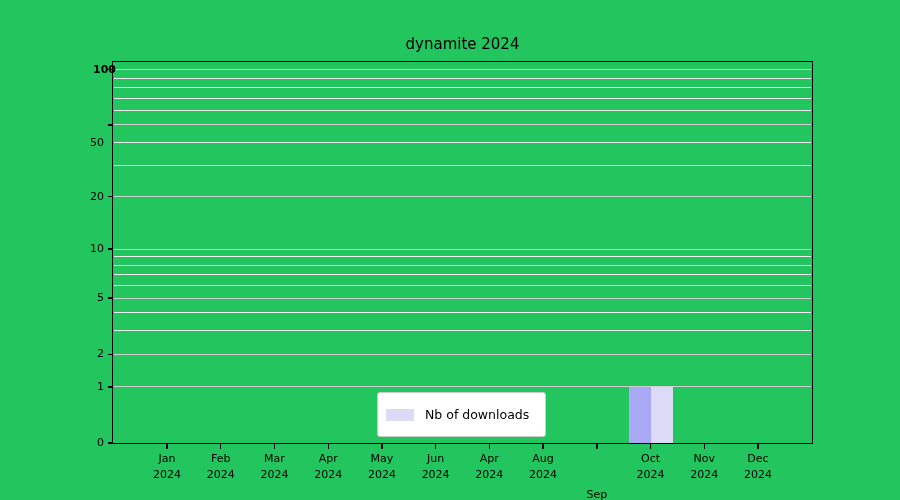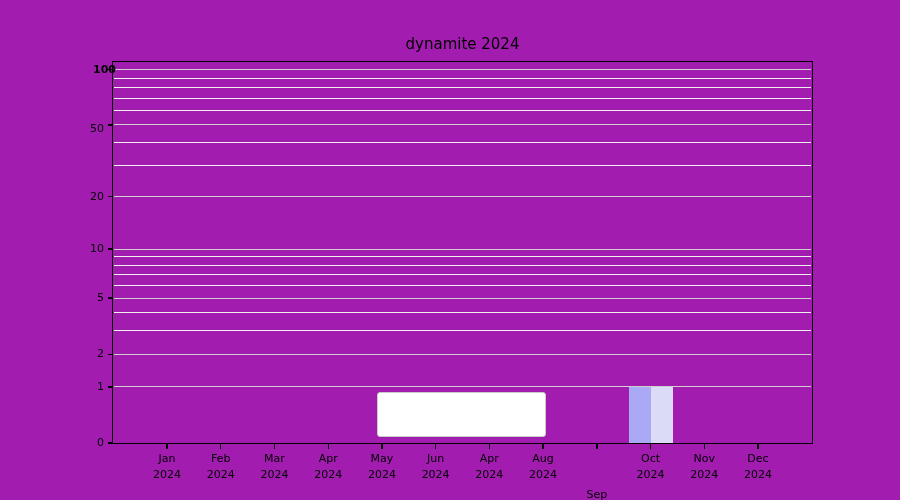--- a/index.html
+++ b/index.html
@@ -1,17 +1,17 @@
 <!DOCTYPE html>
 <html><head>
 <meta charset="utf-8">
 <style>
   html,body{margin:0;padding:0;background:#ffffff;}
   #figure{
-    position:relative;width:900px;height:500px;background:#a21caf;
+    position:relative;width:900px;height:500px;background:#22c55e;
     font-family:"DejaVu Sans","Liberation Sans",sans-serif;overflow:hidden;
   }
   .chart-title{
     position:absolute;left:113px;top:35px;width:699px;text-align:center;
     font-size:15px;color:#000;
   }
   .plot-border{
     position:absolute;left:112px;top:61px;width:701px;height:383px;
     border:1.5px solid #000;box-sizing:border-box;background:transparent;z-index:3;
     pointer-events:none;
@@ -79,21 +79,21 @@
       <div class="ytick-label" style="left: 40px; top: 379.925px;">1</div>
       <div class="ytick-mark" style="left: 107.5px; top: 353.522px;"></div>
       <div class="ytick-label" style="left: 40px; top: 347.122px;">2</div>
       <div class="ytick-mark" style="left: 107.5px; top: 297.447px;"></div>
       <div class="ytick-label" style="left: 40px; top: 291.047px;">5</div>
       <div class="ytick-mark" style="left: 107.5px; top: 248.411px;"></div>
       <div class="ytick-label" style="left: 40px; top: 242.011px; text-align: right;">10</div>
       <div class="ytick-mark" style="left: 107.5px; top: 196.099px;"></div>
       <div class="ytick-label" style="left: 40px; top: 189.699px;">20</div>
       <div class="ytick-mark" style="left: 107.5px; top: 124.316px;"></div>
-      <div class="ytick-label" style="left: 40px; top: 122px;">50</div>
+      <div class="ytick-label" style="left: 40px; top: 136px;">50</div>
       <div class="ytick-mark" style="left: 107.5px; top: 69.0377px;"></div>
       <div class="ytick-label" style="left: 52px; top: 62.6377px; font-weight: bold;">100</div>
       <div class="xtick-mark" style="left: 166.4px; top: 444px;"></div>
       <div class="xtick-label" style="left: 135px; top: 451px;">
         <div>Jan</div>
         <div>2024</div>
       </div>
       <div class="xtick-mark" style="left: 220.127px; top: 444px;"></div>
       <div class="xtick-label" style="left: 188.727px; top: 451px;">
         <div>Feb</div>
@@ -145,14 +145,18 @@
         <div>2024</div>
       </div>
       <div class="xtick-mark" style="left: 757.4px; top: 444px;"></div>
       <div class="xtick-label" style="left: 726px; top: 451px;">
         <div>Dec</div>
         <div>2024</div>
       </div>
     </div>
 
   <div class="legend">
+    <div class="legend-item">
+      <span class="legend-swatch" style="background: rgb(219, 219, 248);"></span>
+      <span class="legend-label">Nb of downloads</span>
+    </div>
   </div>
 </div>
 
 </body></html>

